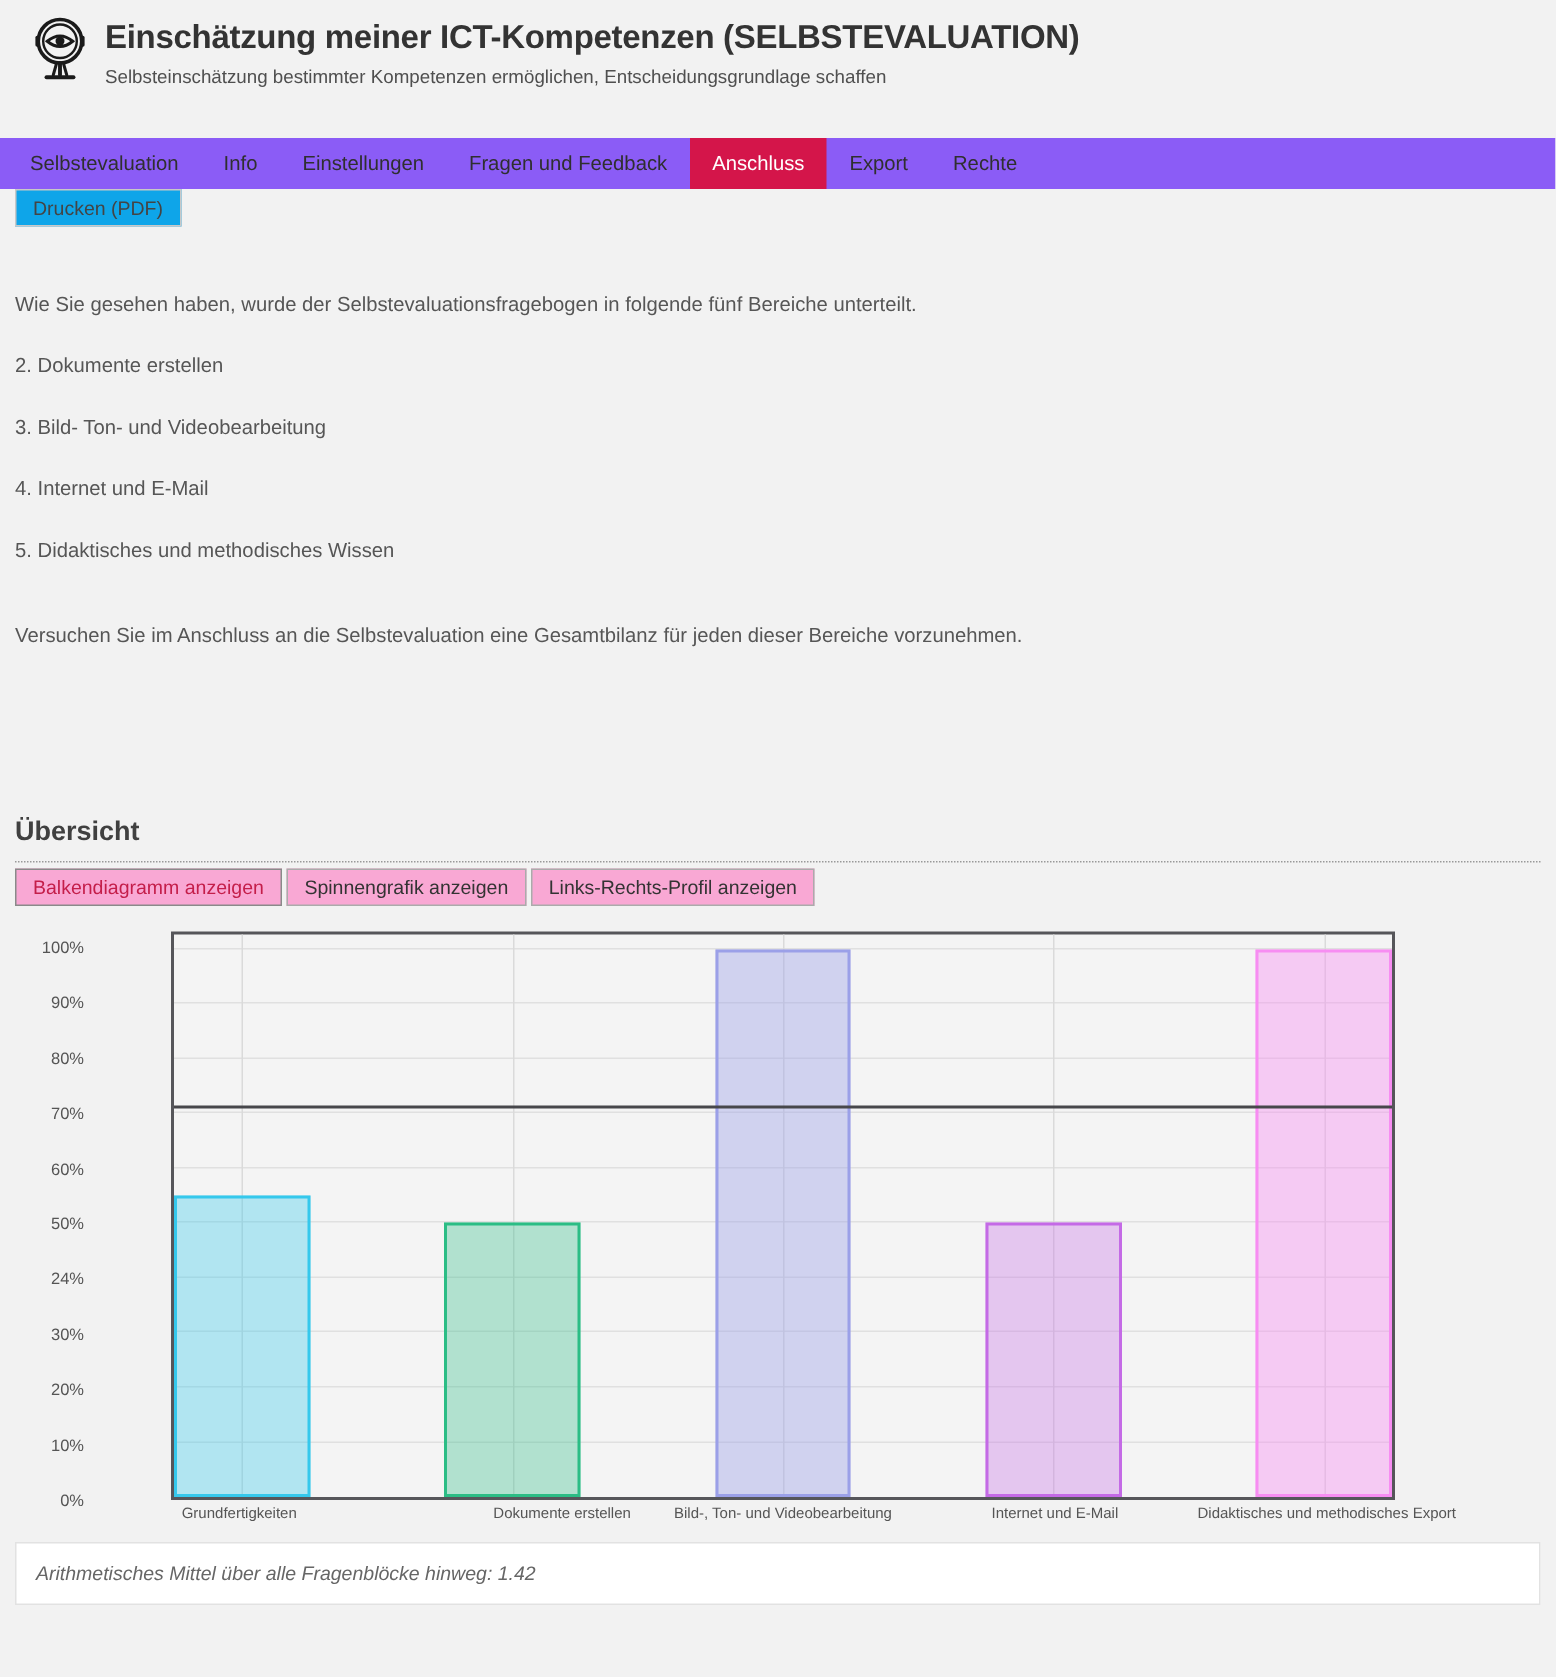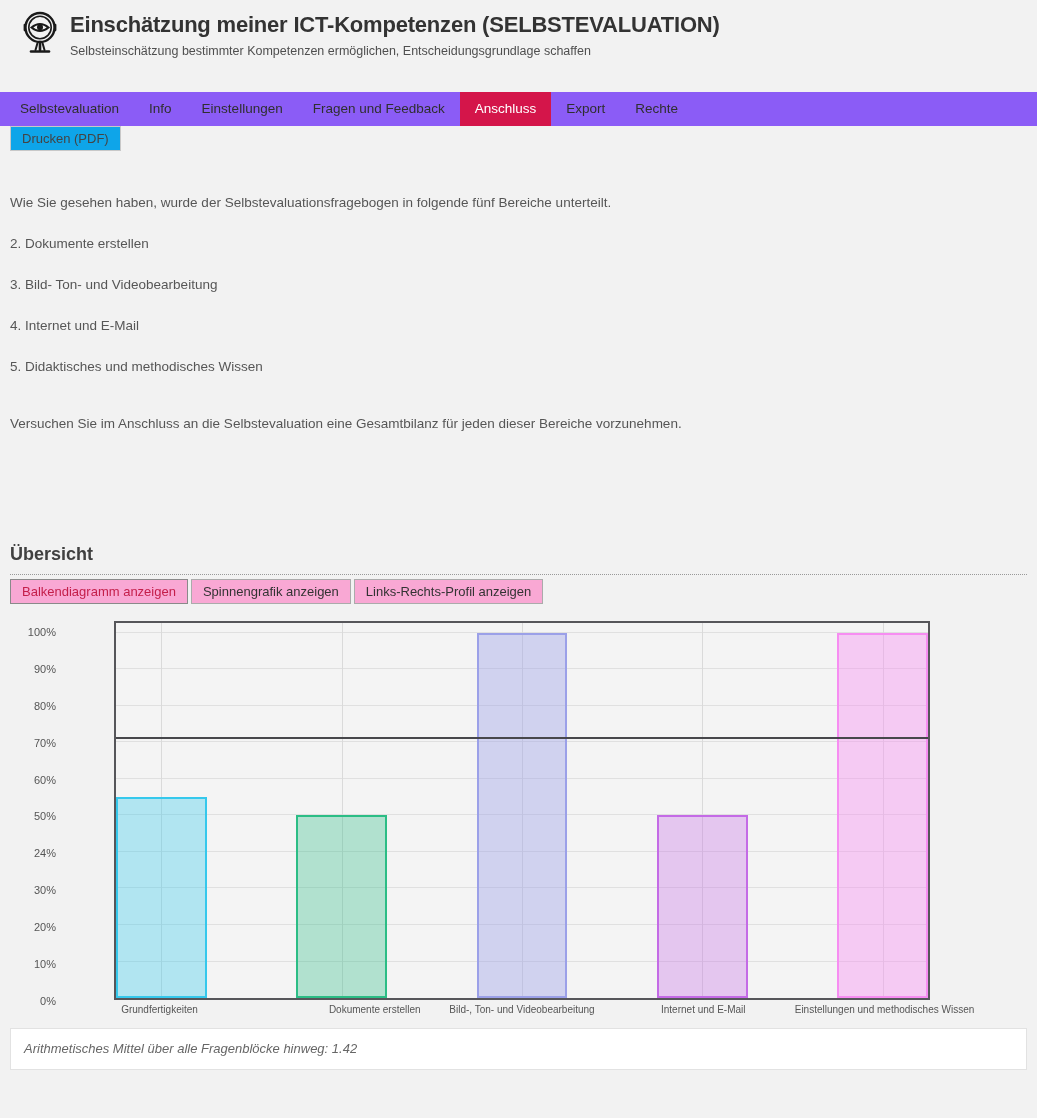--- a/index.html
+++ b/index.html
@@ -164,21 +164,21 @@
         <div class="vgrid" style="left: 94.425%;"></div>
         <div class="bar" title="Didaktisches und methodisches Wissen: 100%" style="left: 88.85%; width: 11.15%; height: 97.371%; border-color: rgb(247, 141, 242); background: rgba(247, 141, 242, 0.4);"></div>
         <div class="mean-line" style="bottom: 69.1334%; background: rgb(71, 71, 75);"></div>
       </div>
   </div>
   <div class="x-labels" id="x-labels">
       <div class="x-label" style="left: 5.575%;">Grundfertigkeiten</div>
       <div class="x-label" style="left: 27.7875%; margin-left: 34px;">Dokumente erstellen</div>
       <div class="x-label" style="left: 50%;">Bild-, Ton- und Videobearbeitung</div>
       <div class="x-label" style="left: 72.2125%;">Internet und E-Mail</div>
-      <div class="x-label" style="left: 94.425%;">Einstellungen und methodisches Wissen</div>
+      <div class="x-label" style="left: 94.425%;">Didaktisches und methodisches Export</div>
     </div>
 
   <div class="summary-box" id="summary-box">
       <div class="summary-line">Arithmetisches Mittel über alle Fragenblöcke hinweg: 1.42</div>
     </div>
 
   
   
 
 </div>

